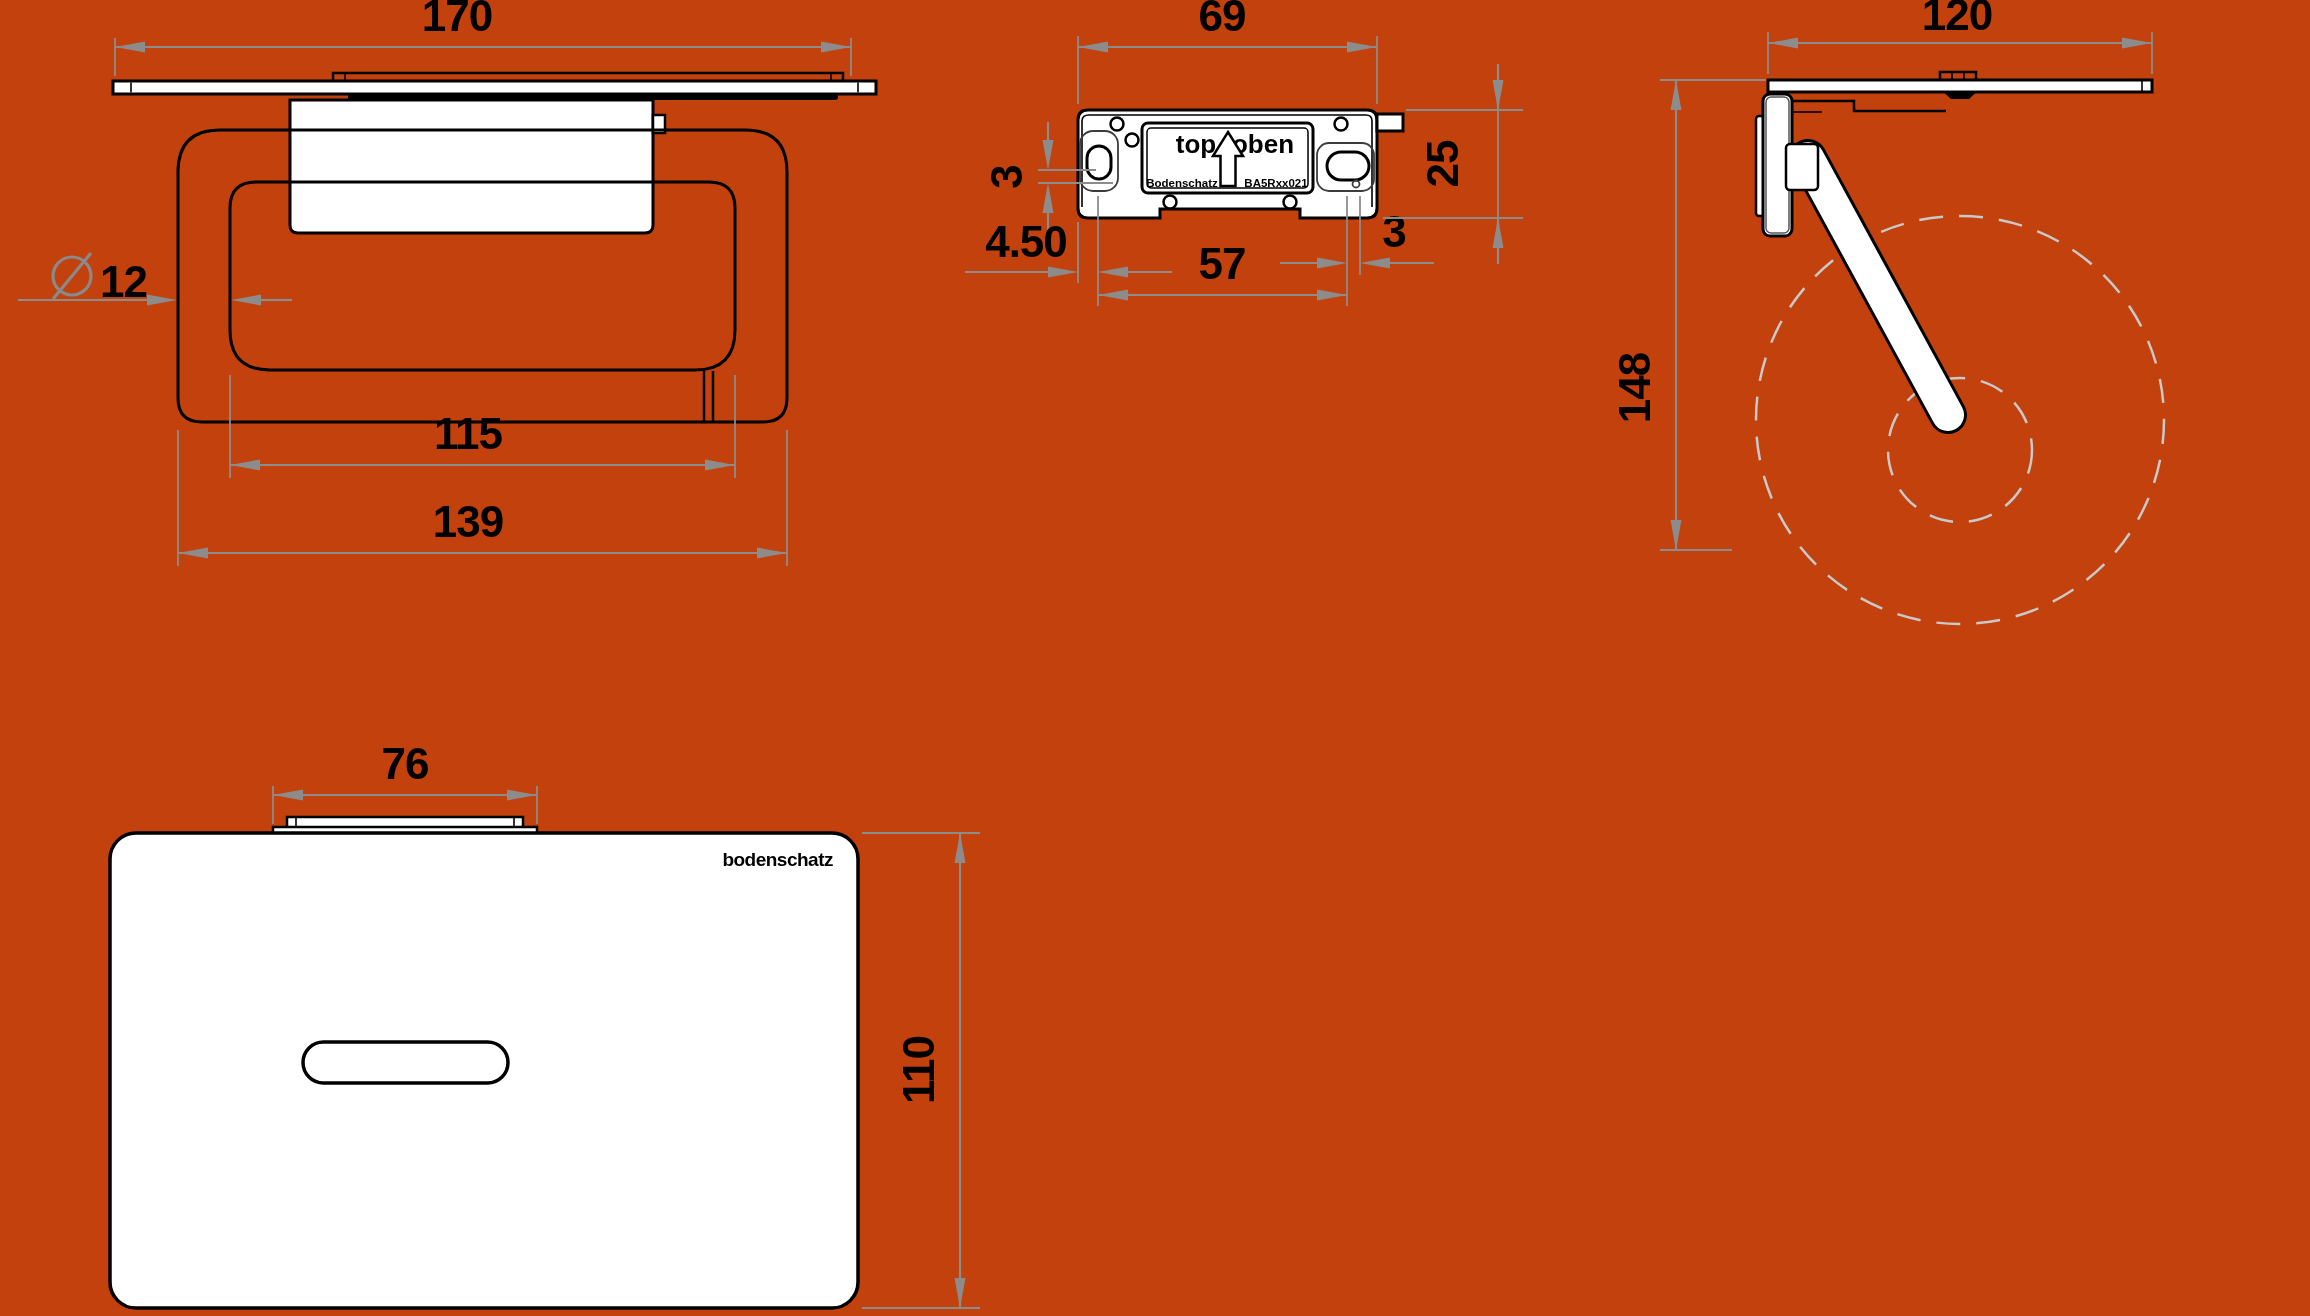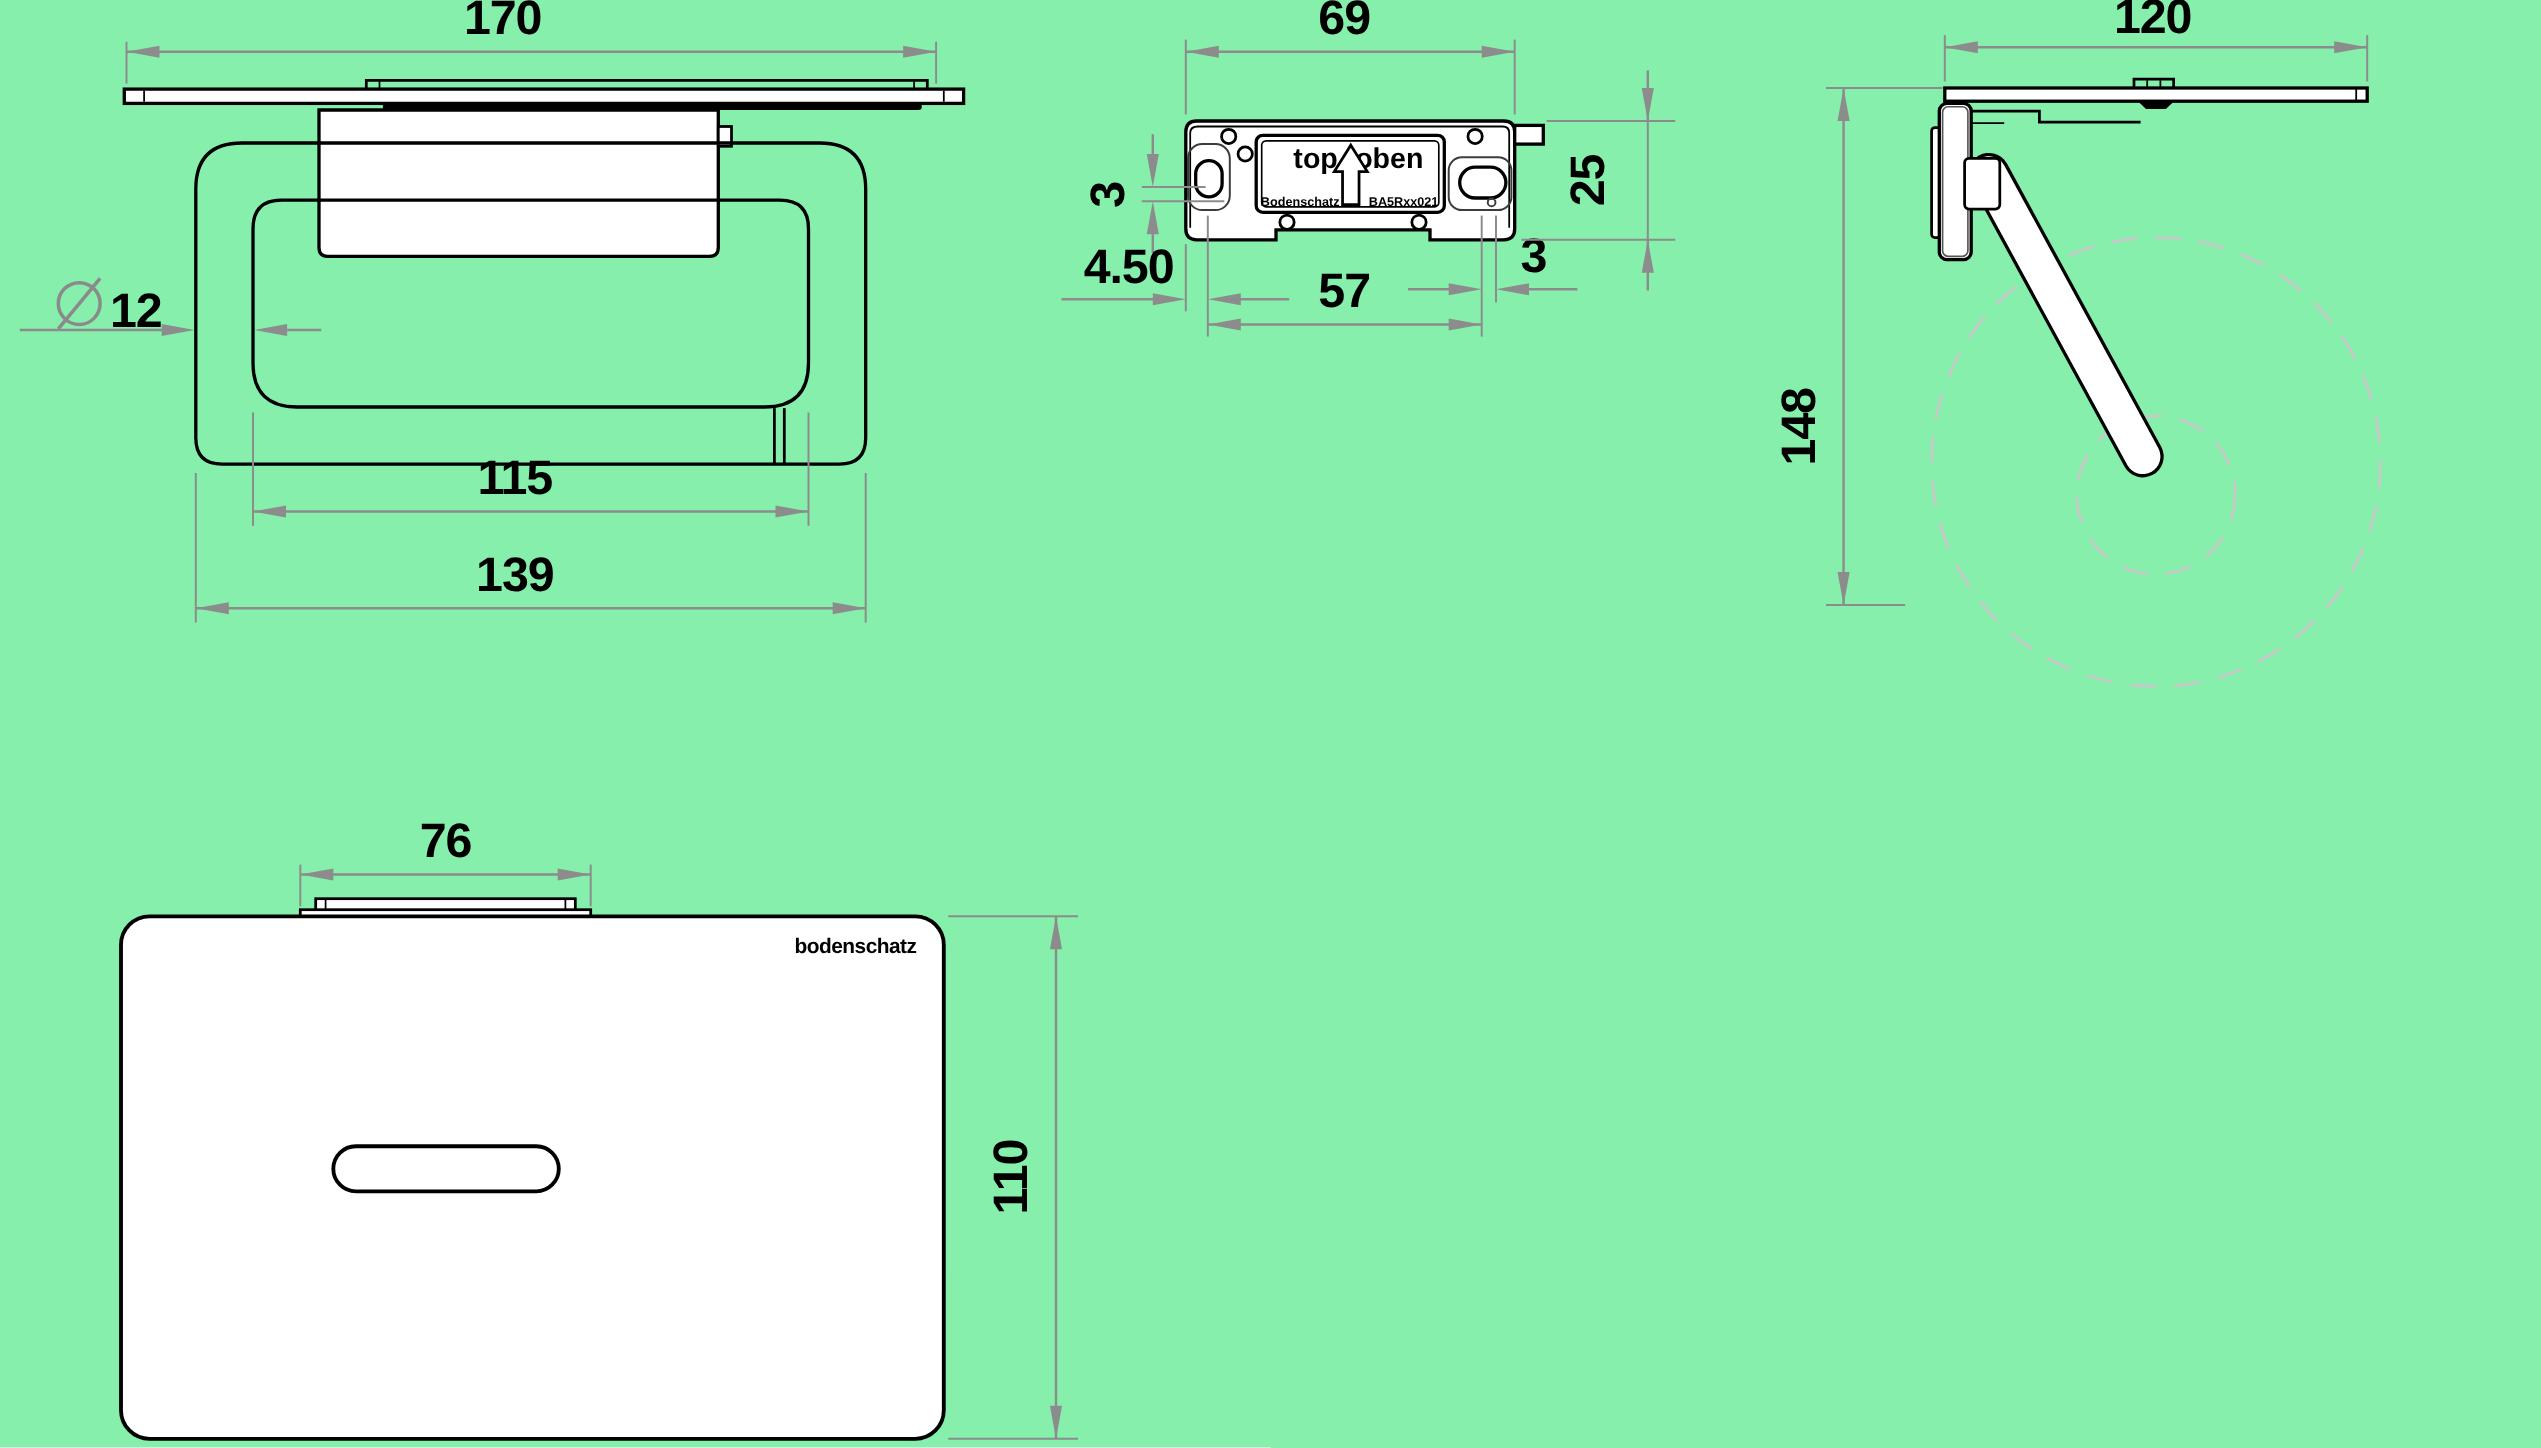--- a/index.html
+++ b/index.html
@@ -1,16 +1,16 @@
 <!DOCTYPE html>
 <html><head>
 <meta charset="utf-8">
 <style>
   html,body{margin:0;padding:0;background:#ffffff;}
-  .page{position:relative;width:2310px;height:1316px;background:#86efac;overflow:hidden;
+  .page{position:relative;width:2310px;height:1316px;background:#c2410c;overflow:hidden;
         font-family:"Liberation Sans",sans-serif;}
   svg{position:absolute;left:0;top:0;}
   
   .k  {stroke:#000;fill:none;stroke-width:3;}
   .kw {stroke:#000;fill:#fff;stroke-width:3;}
   .k2 {stroke:#000;fill:#fff;stroke-width:2.5;}
   .k2n{stroke:#000;fill:none;stroke-width:2.5;}
   .thin{stroke:#000;fill:none;stroke-width:1.6;}
   .tick{stroke:#000;fill:none;stroke-width:1.6;}
   .inner{stroke:#3c3c3c;fill:none;stroke-width:1.8;}

